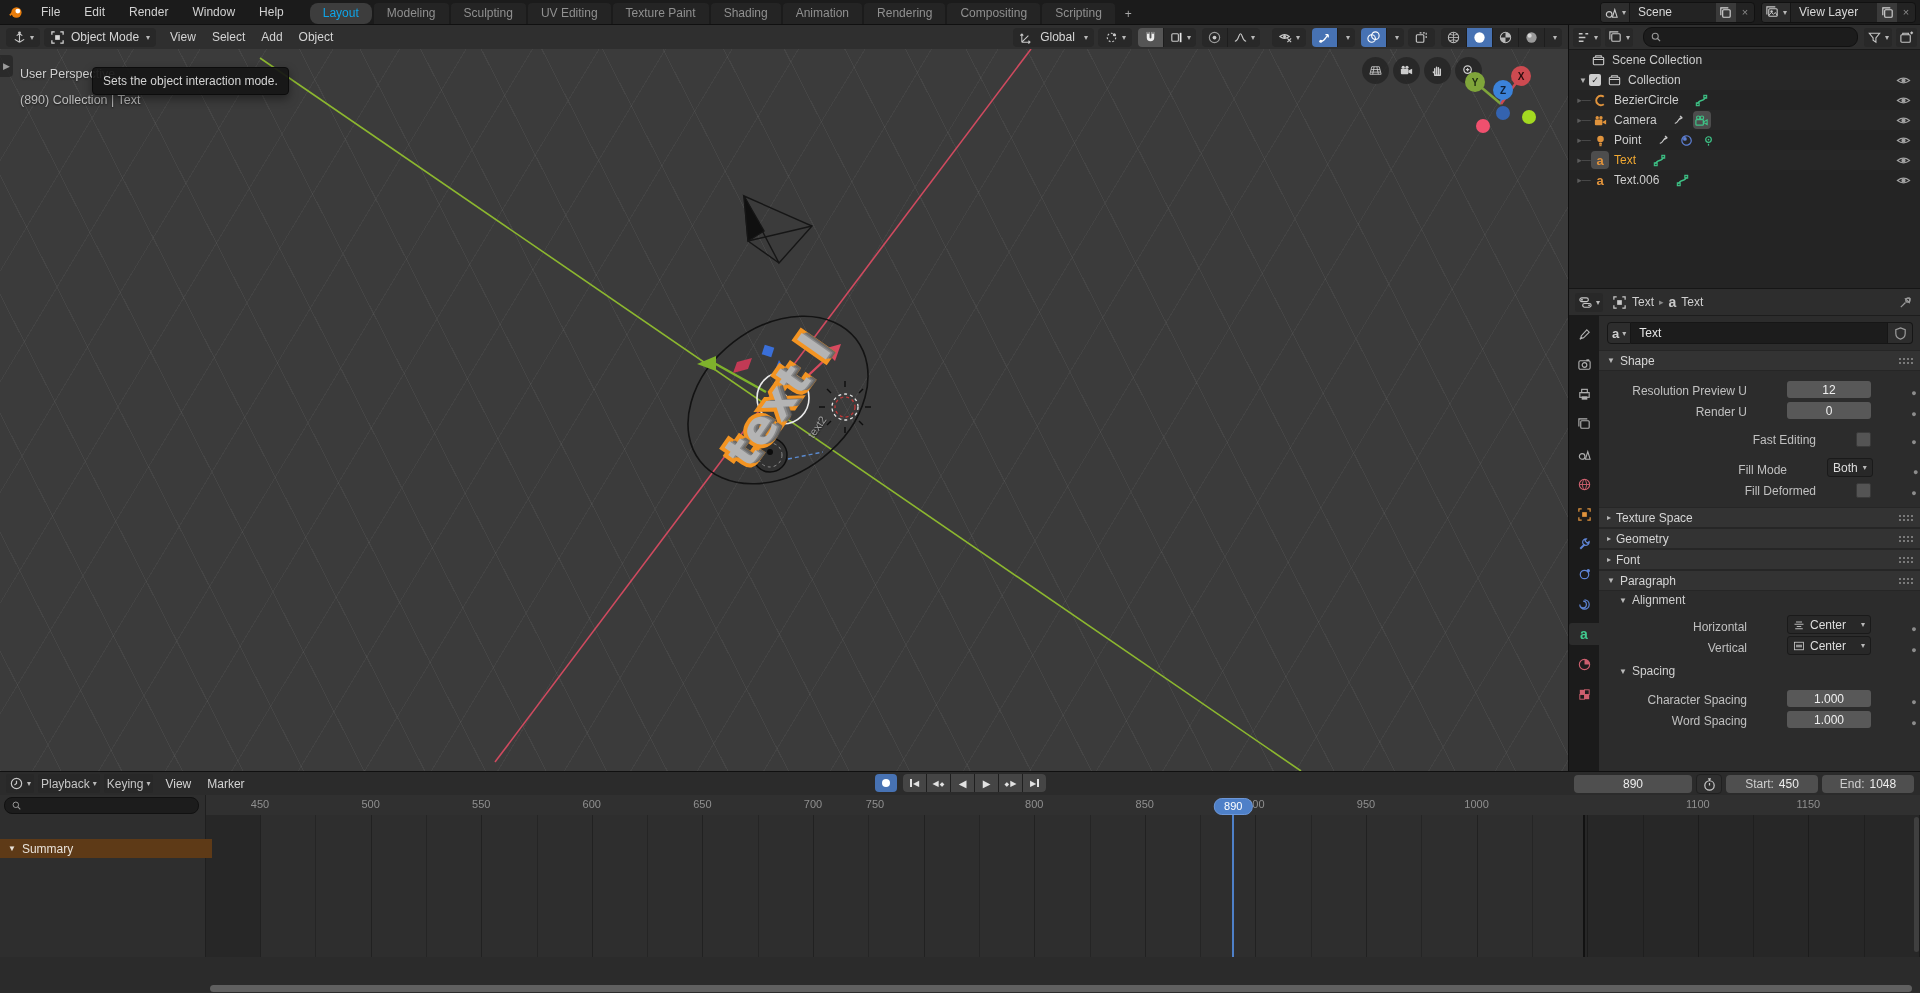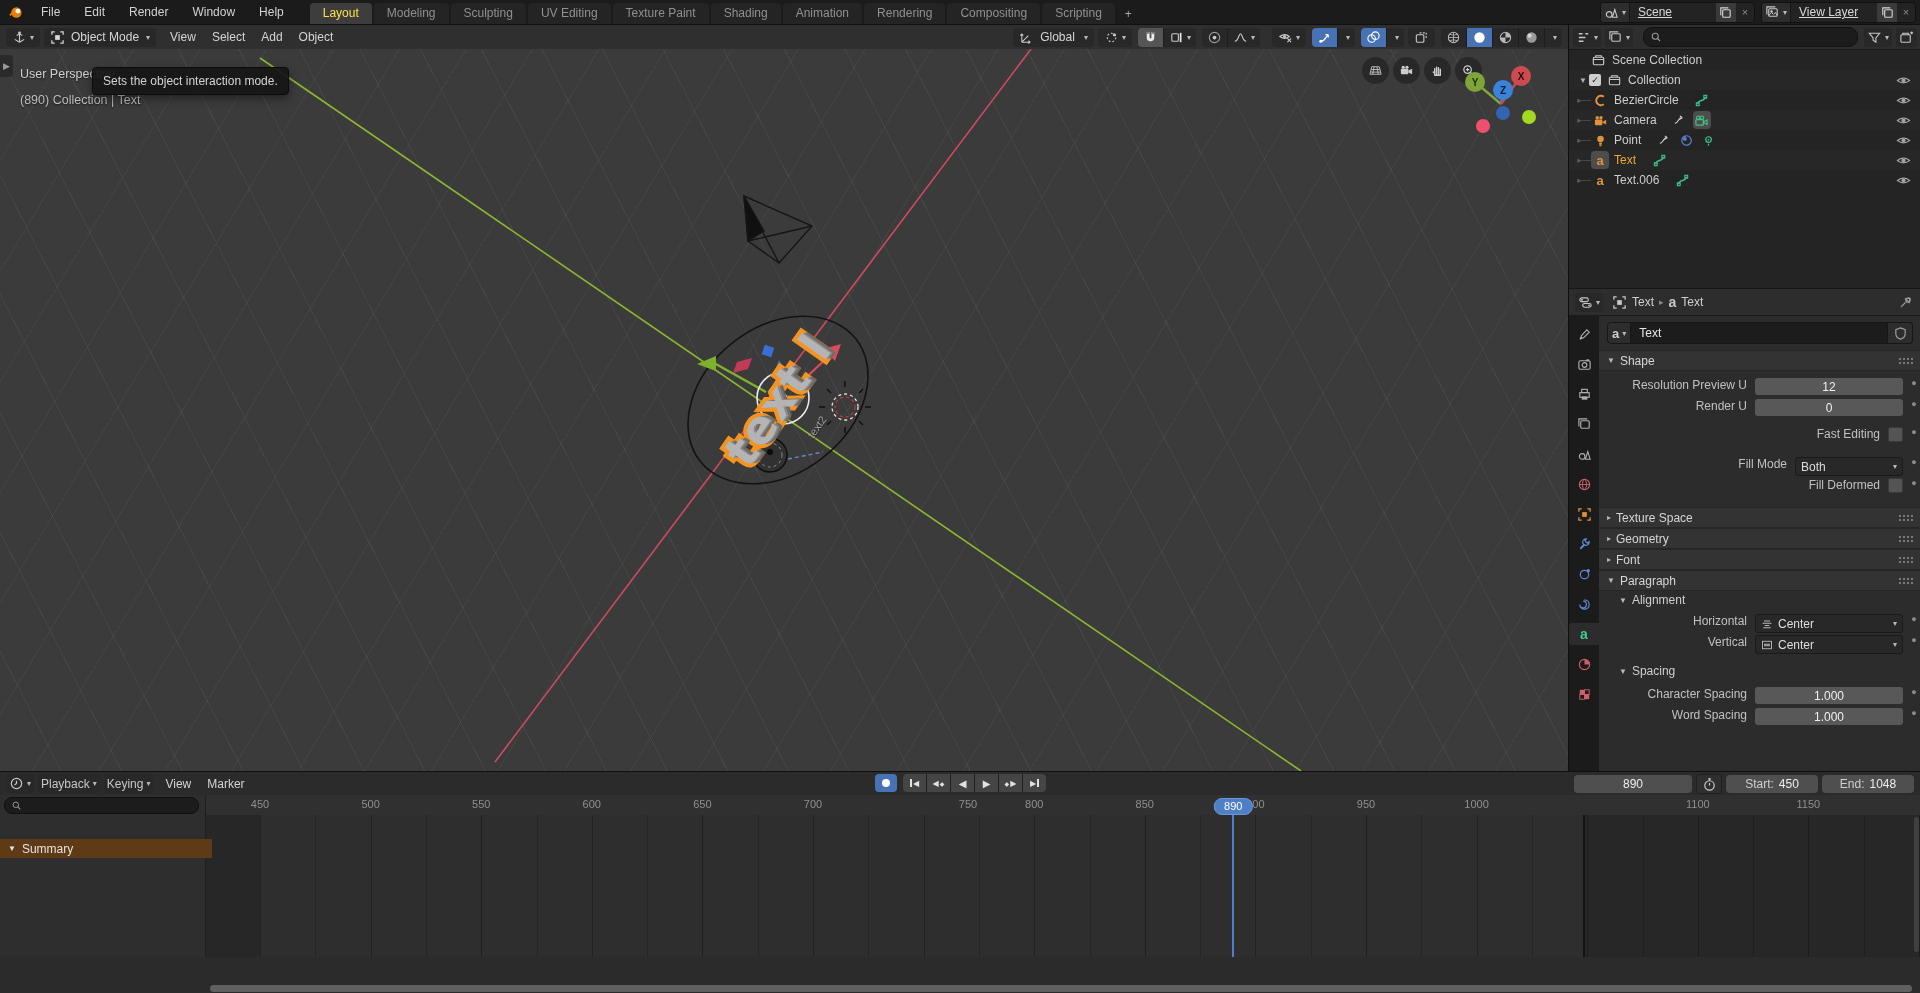--- a/index.html
+++ b/index.html
@@ -8,26 +8,26 @@
        background:#1b1b1b;-webkit-user-select:none;user-select:none;}
   .row{display:flex;align-items:center;}
   .ic{width:15px;height:15px;display:inline-block;vertical-align:middle;flex:0 0 auto;}
   .ic svg{width:100%;height:100%;display:block;}
   .chev{font-size:8px;color:#b9b9b9;margin-left:3px;}
   
   #topbar{position:absolute;left:0;top:0;width:1920px;height:24px;background:#1b1b1b;display:flex;align-items:center;border-bottom:1px solid #101010;}
   .menu-item{padding:0 12px;height:24px;line-height:24px;color:#d2d2d2;cursor:default;}
   #ws-tabs{display:flex;align-items:flex-end;height:24px;margin-left:14px;}
   .ws-tab{padding:3px 13px 4px 13px;margin-right:2px;border-radius:4px 4px 0 0;background:#242424;color:#909090;line-height:14px;}
-  .ws-tab.active{background:#3d3d3d;color:#fde047;}
+  .ws-tab.active{background:#3d3d3d;color:#0ea5e9;border-radius:8px;}
   .ws-add{padding:3px 8px;color:#a8a8a8;}
   #topbar-right{margin-left:auto;display:flex;align-items:center;gap:6px;padding-right:4px;}
   .id-widget{display:flex;align-items:center;background:#232323;border:1px solid #111;border-radius:4px;height:19px;overflow:hidden;}
   .id-widget .wicon{display:flex;align-items:center;background:#2d2d2d;height:19px;padding:0 3px;border-right:1px solid #161616;}
-  .id-widget .wname{padding:0 8px;min-width:70px;color:#d8d8d8;text-decoration:underline;}
+  .id-widget .wname{padding:0 8px;min-width:70px;color:#d8d8d8;}
   .id-widget .wbtn{display:flex;align-items:center;justify-content:center;width:20px;height:19px;background:#3a3a3a;color:#c8c8c8;}
   .id-widget .wclose{width:18px;background:transparent;color:#8b8b8b;font-size:11px;}
   
   #vp-header{position:absolute;left:0;top:25px;width:1568px;height:24px;background:#2f2f2f;display:flex;align-items:center;border-bottom:1px solid #191919;}
   .hbtn{display:flex;align-items:center;height:19px;background:#282828;border-radius:4px;padding:0 6px;margin-left:4px;color:#d6d6d6;}
   .hmenu{padding:0 8px;color:#d4d4d4;}
   .hgroup{display:flex;align-items:center;height:19px;background:#282828;border-radius:4px;margin-left:6px;overflow:hidden;}
   .hgroup .seg{display:flex;align-items:center;justify-content:center;height:19px;padding:0 5px;border-right:1px solid #1d1d1d;color:#c9c9c9;}
   .hgroup .seg:last-child{border-right:none;}
   .seg.on{background:#4772b3;color:#fff;}
@@ -75,21 +75,21 @@
   .ptab{width:30px;height:22px;display:flex;align-items:center;justify-content:center;color:#9d9d9d;}
   .ptab.active{background:#2c2c2c;border-radius:3px 0 0 3px;}
   #prop-main{position:absolute;left:30px;top:26px;right:0;bottom:0;overflow:hidden;}
   #name-row{display:flex;align-items:center;margin:7px 8px 6px 8px;gap:0;}
   #name-sel{display:flex;align-items:center;height:20px;background:#2d2d2d;border:1px solid #161616;border-radius:4px 0 0 4px;padding:0 4px;color:#cfcfcf;}
   #name-input{flex:1;height:20px;background:#1c1c1c;border:1px solid #161616;border-left:none;color:#e6e6e6;display:flex;align-items:center;padding:0 8px;}
   #fakeuser{width:24px;height:20px;background:#2d2d2d;border:1px solid #161616;border-left:none;border-radius:0 4px 4px 0;display:flex;align-items:center;justify-content:center;color:#9a9a9a;}
   .panel-hdr{height:19px;display:flex;align-items:center;background:#333333;border-top:1px solid #262626;border-bottom:1px solid #262626;color:#d6d6d6;padding-left:8px;gap:5px;}
   .panel-hdr .dragdots{margin-left:auto;margin-right:8px;width:15px;height:7px;background-image:radial-gradient(circle,#7a7a7a 1px,transparent 1.2px);background-size:4px 4px;}
   .sub-hdr{height:18px;display:flex;align-items:center;color:#cfcfcf;padding-left:20px;gap:5px;}
-  .prow{display:flex;align-items:flex-start;height:20px;margin:1px 0;}
+  .prow{display:flex;align-items:flex-end;height:20px;margin:1px 0;gap:32px;}
   .prow .plabel{width:148px;text-align:right;color:#c0c0c0;padding-right:8px;flex:0 0 auto;}
   .slider{flex:1;height:17px;background:#585858;border-radius:3px;display:flex;align-items:center;justify-content:center;color:#f0f0f0;margin-right:4px;}
   .dd{flex:1;height:17px;background:#282828;border:1px solid #1a1a1a;border-radius:3px;display:flex;align-items:center;color:#dedede;padding:0 5px;gap:5px;margin-right:4px;}
   .dd .chev{margin-left:auto;}
   .pcheck{width:13px;height:13px;background:#545454;border:1px solid #3a3a3a;border-radius:2px;margin-right:4px;}
   .adot{width:14px;color:#8c8c8c;font-size:9px;text-align:center;flex:0 0 auto;}
   .lblonly{flex:1;text-align:right;color:#c0c0c0;padding-right:8px;margin-left:24px;}
   
   #timeline{position:absolute;left:0;top:771px;width:1920px;height:222px;background:#2b2b2b;border-top:1px solid #101010;}
   #tl-header{height:23px;display:flex;align-items:center;background:#2b2b2b;border-bottom:1px solid #1c1c1c;}
@@ -1065,21 +1065,21 @@
         </span>
     </div>
 
     <div id="tl-ruler">
         <span class="tick-lbl" style="left: 260px;">450</span>
         <span class="tick-lbl" style="left: 370.6px;">500</span>
         <span class="tick-lbl" style="left: 481.2px;">550</span>
         <span class="tick-lbl" style="left: 591.8px;">600</span>
         <span class="tick-lbl" style="left: 702.4px;">650</span>
         <span class="tick-lbl" style="left: 813px;">700</span>
-        <span class="tick-lbl" style="left: 968px;">750</span>
+        <span class="tick-lbl" style="left: 875px;">750</span>
         <span class="tick-lbl" style="left: 1034.2px;">800</span>
         <span class="tick-lbl" style="left: 1144.8px;">850</span>
         <span class="tick-lbl" style="left: 1255.4px;">900</span>
         <span class="tick-lbl" style="left: 1366px;">950</span>
         <span class="tick-lbl" style="left: 1476.6px;">1000</span>
         <span class="tick-lbl" style="left: 1576px; margin-top: 29px;">1050</span>
         <span class="tick-lbl" style="left: 1697.8px;">1100</span>
         <span class="tick-lbl" style="left: 1808.4px;">1150</span>
       </div>
     <div id="tl-body">

